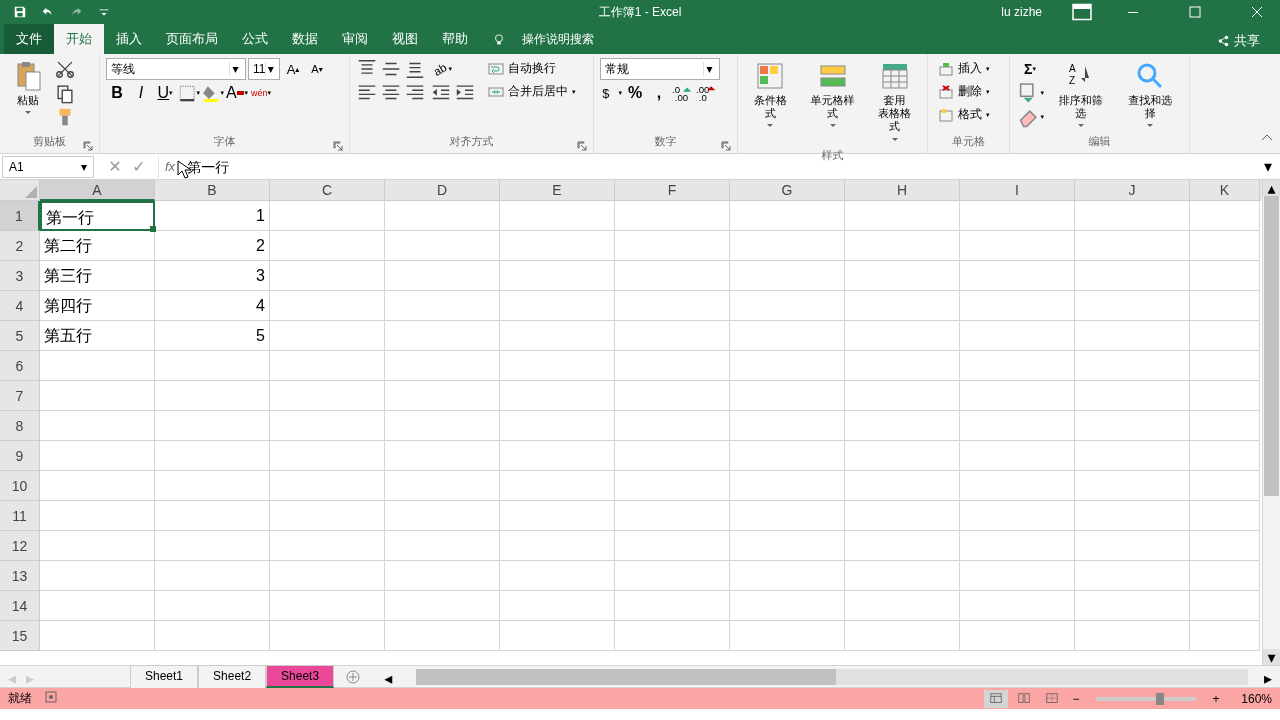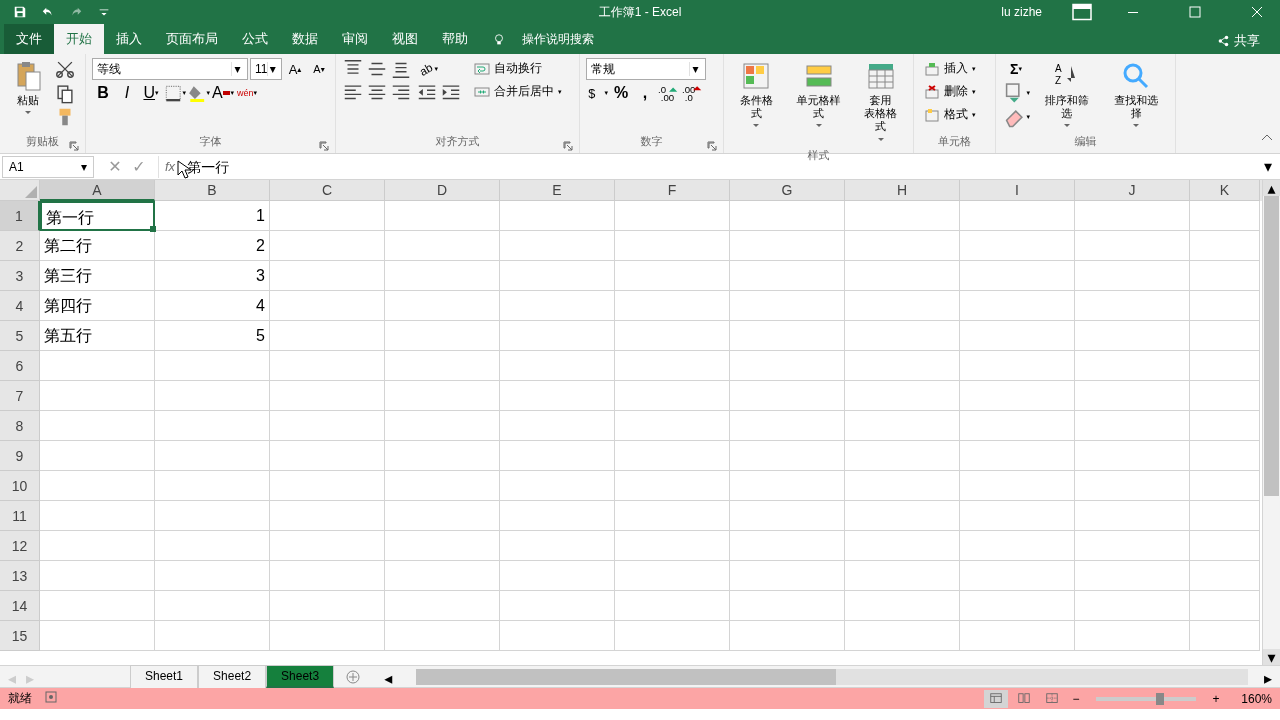--- a/index.html
+++ b/index.html
@@ -37,21 +37,21 @@
     .big-btn { display: flex; flex-direction: column; align-items: center; justify-content: center; padding: 2px 6px; cursor: pointer; font-size: 11px; gap: 2px; }
     .big-btn-icon { width: 32px; height: 32px; display: flex; align-items: center; justify-content: center; }
     .big-btn-label { font-size: 11px; text-align: center; line-height: 1.2; }
     .small-btn { width: 22px; height: 22px; display: flex; align-items: center; justify-content: center; cursor: pointer; }
     .small-btn-row { display: flex; gap: 2px; }
     .stack { display: flex; flex-direction: column; gap: 2px; }
     .dropdown-caret { width: 8px; height: 8px; }
     
     .font-row { display: flex; gap: 2px; align-items: center; }
     .combo { background: #fff; border: 1px solid #ababab; height: 22px; display: flex; align-items: center; padding: 0 4px; font-size: 12px; }
-    .combo.font-name { width: 156px; }
+    .combo.font-name { width: 140px; }
     .combo.font-size { width: 32px; }
     .combo-drop { width: 12px; display: flex; justify-content: center; margin-left: auto; border-left: 1px solid #e1e1e1; }
     .combo.number-fmt { width: 120px; }
     
     .med-btn { display: flex; align-items: center; gap: 4px; padding: 2px 4px; cursor: pointer; font-size: 12px; }
     .med-btn-icon { width: 16px; height: 16px; }
     
     .collapse-ribbon { position: absolute; right: 6px; bottom: 4px; cursor: pointer; }
     
     
@@ -83,21 +83,21 @@
     .vscroll { width: 18px; background: #f3f3f3; border-left: 1px solid #d4d4d4; position: relative; }
     .vscroll-btn { height: 16px; background: #e1e1e1; display: flex; align-items: center; justify-content: center; }
     .vscroll-thumb { position: absolute; top: 16px; left: 1px; right: 1px; height: 300px; background: #c1c1c1; }
     
     
     .sheet-bar { height: 22px; display: flex; align-items: center; background: #f3f3f3; border-top: 1px solid #d4d4d4; }
     .sheet-nav { display: flex; gap: 2px; padding: 0 8px; }
     .sheet-nav-btn { width: 16px; height: 16px; color: #ccc; }
     .sheet-tabs { display: flex; padding-left: 80px; }
     .sheet-tab { padding: 3px 14px; font-size: 12px; border: 1px solid #ccc; border-bottom: none; background: #f3f3f3; cursor: pointer; }
-    .sheet-tab.active { background: #15803d; border-bottom: 2px solid #217346; }
+    .sheet-tab.active { background: #ec4899; border-bottom: 2px solid #217346; }
     .sheet-add { width: 22px; display: flex; align-items: center; justify-content: center; margin-left: 8px; cursor: pointer; }
     .hscroll-area { flex: 1; display: flex; align-items: center; margin-left: 20px; }
     .hscroll { flex: 1; height: 16px; background: #e1e1e1; margin: 0 16px; position: relative; }
     .hscroll-thumb { position: absolute; left: 0; width: 420px; top: 0; bottom: 0; background: #c1c1c1; }
     .hscroll-btn { width: 16px; height: 16px; }
     
     
     .status-bar { height: 22px; background: #fca5a5; border-top: 1px solid #d4d4d4; display: flex; align-items: center; padding: 0 8px; font-size: 12px; }
     .status-left { display: flex; gap: 12px; align-items: center; }
     .status-right { margin-left: auto; display: flex; align-items: center; gap: 4px; }
@@ -186,21 +186,21 @@
         <circle cx="12" cy="4" r="2" fill="#fff"></circle>
         <circle cx="12" cy="12" r="2" fill="#fff"></circle>
         <path stroke="#fff" d="M6 7l5-3M6 9l5 3"></path>
       </svg>
     <span>共享</span>
   </div>
 </div>
 
 <div class="ribbon">
 
-  <div class="ribbon-group" style="width:86px">
+  <div class="ribbon-group" style="width:100px">
     <div class="group-content">
       <div class="big-btn">
         <div class="big-btn-icon">
             <svg viewBox="0 0 32 32">
               <rect x="6" y="4" width="16" height="22" fill="#d4a55a" stroke="#888"></rect>
               <rect x="10" y="2" width="8" height="5" fill="#888"></rect>
               <rect x="14" y="12" width="14" height="18" fill="#fff" stroke="#888"></rect>
             </svg>
           </div>
         <div class="big-btn-label">粘贴</div>

